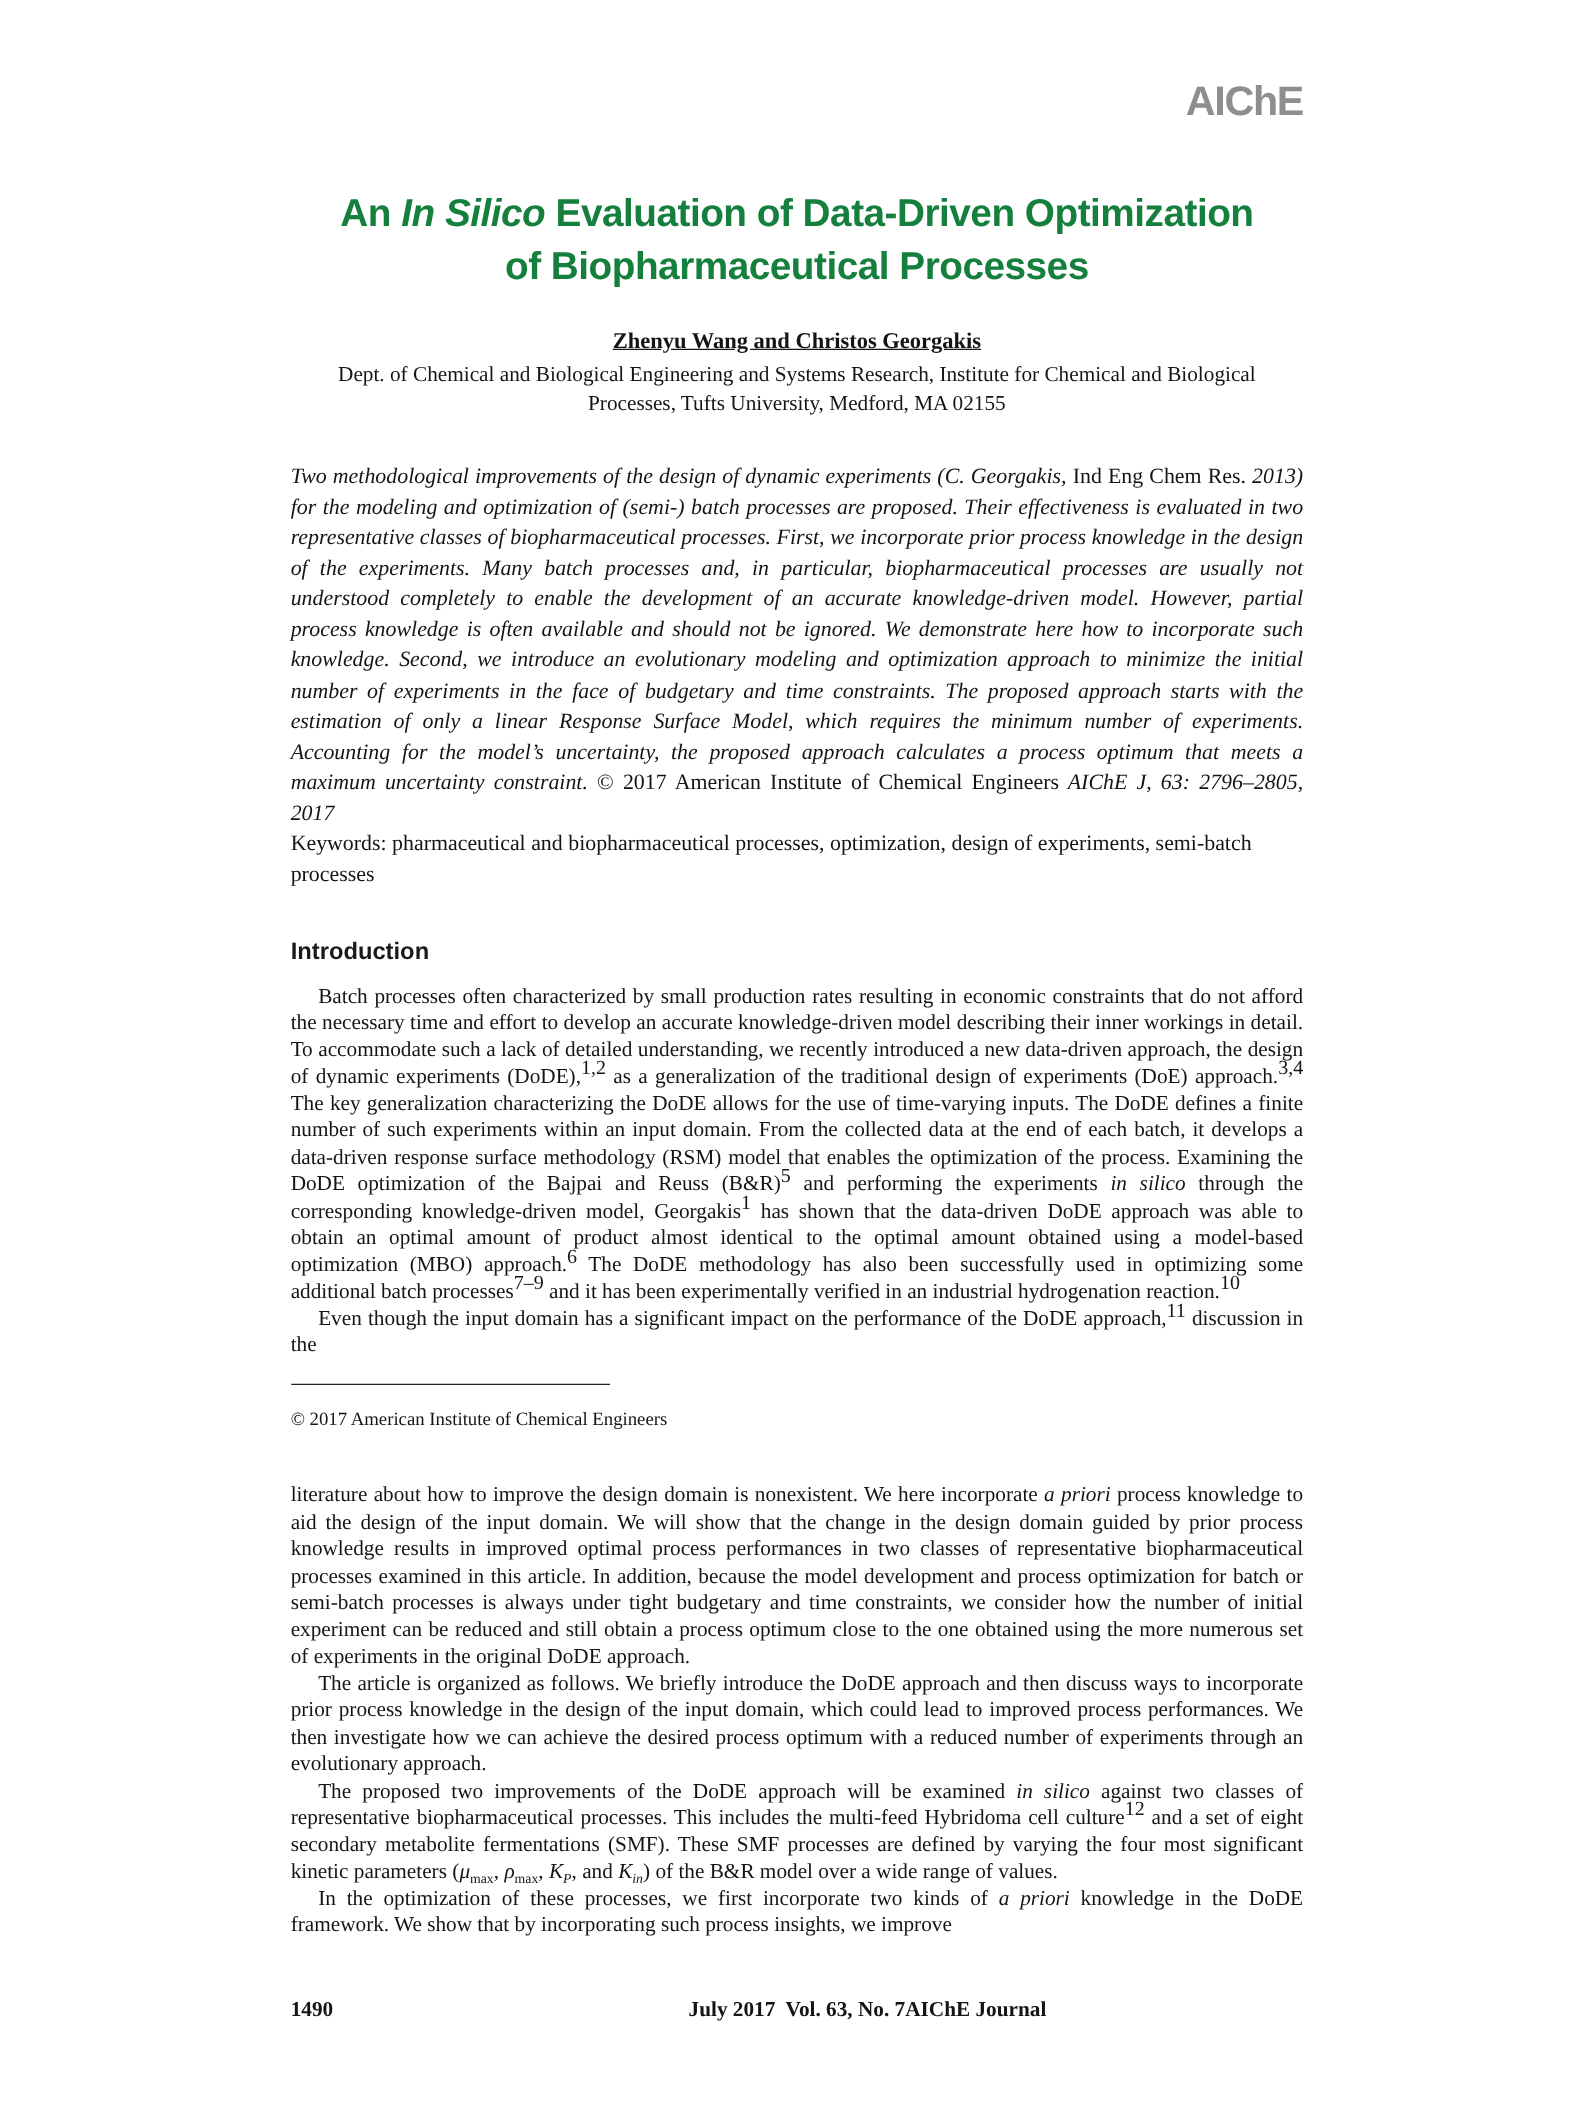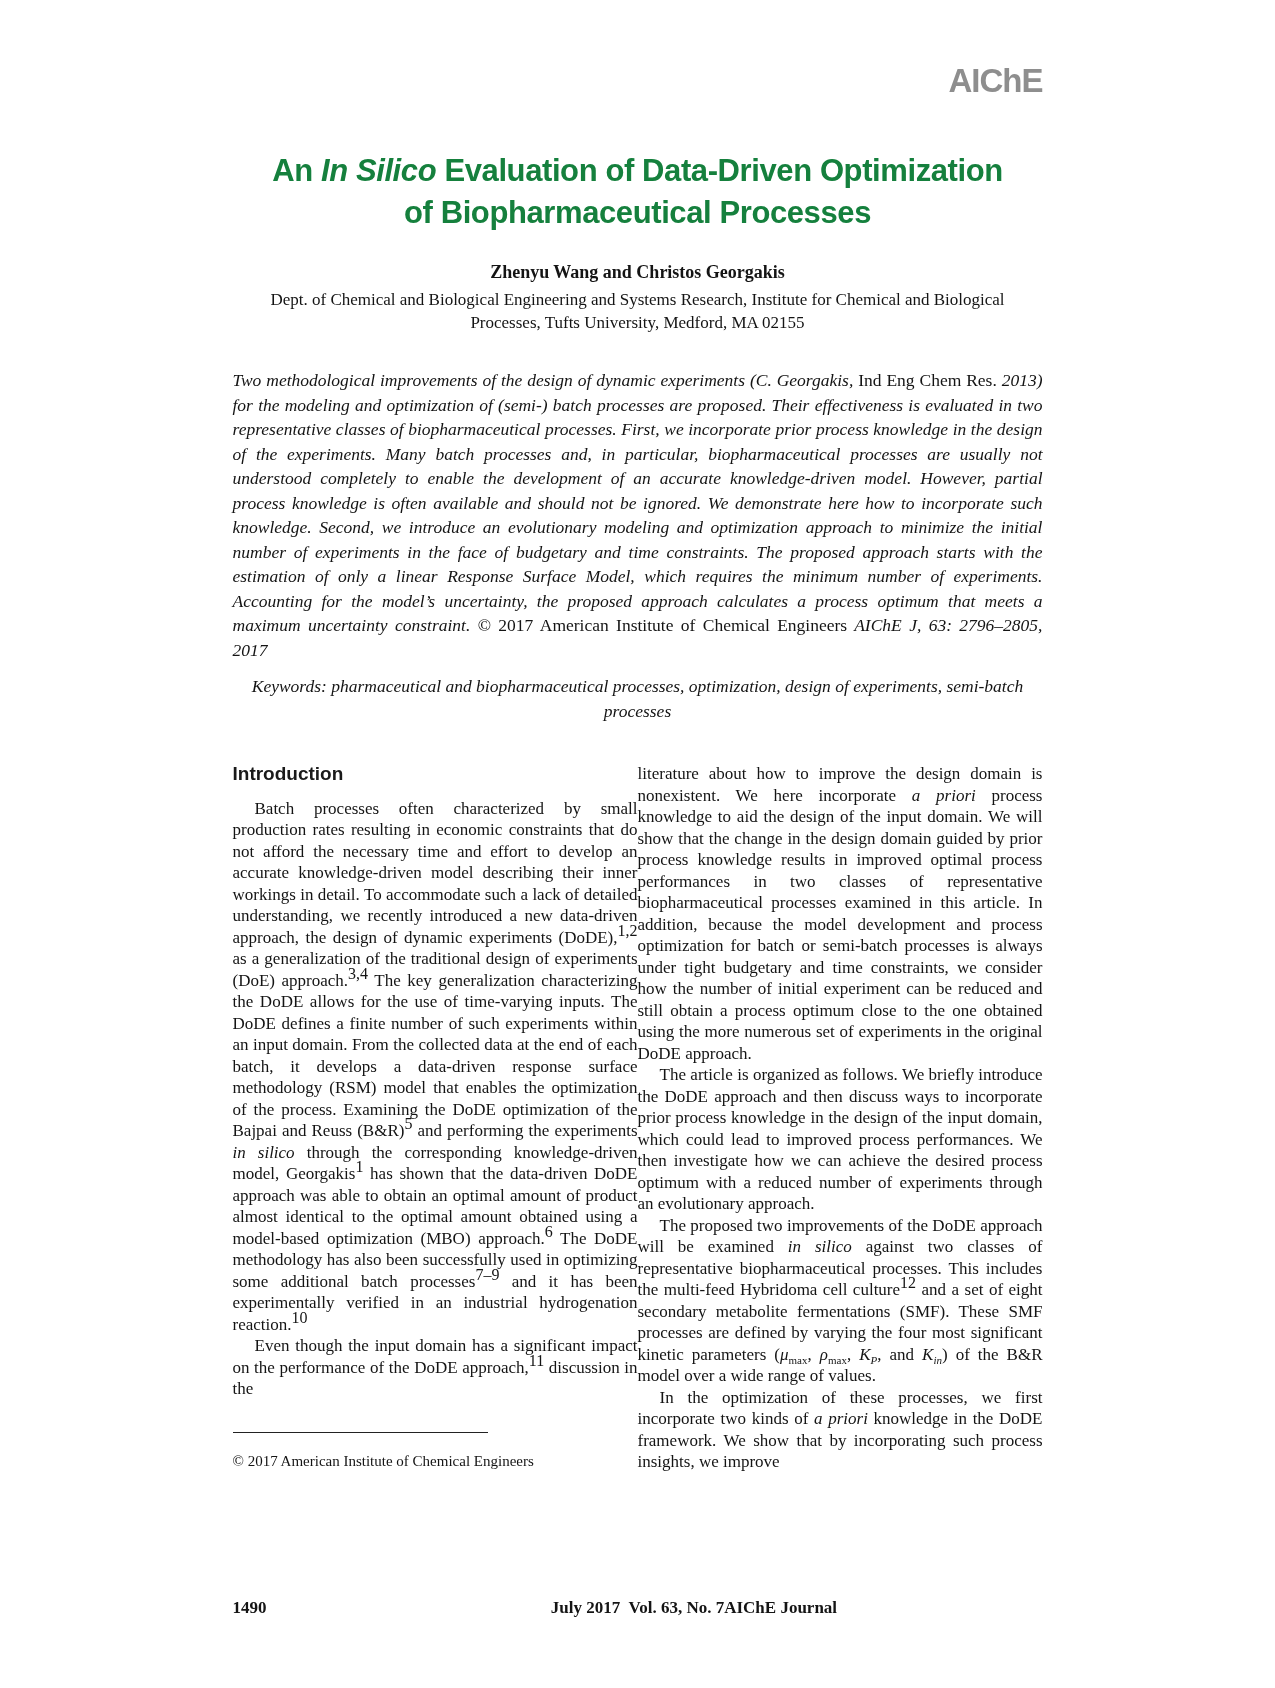--- a/index.html
+++ b/index.html
@@ -35,20 +35,21 @@
     letter-spacing: -0.4px;
     color: #15803d;
   }
 
   .authors {
     margin-top: 26px;
     text-align: center;
     font-weight: 700;
     font-size: 18px;
     line-height: 24px;
+    text-decoration: underline;
   }
 
   .affiliation {
     margin-top: 4px;
     text-align: center;
     font-size: 17px;
     line-height: 23px;
   }
 
   .doi-block {
@@ -61,33 +62,34 @@
 
   .abstract {
     margin: 34px 110px 0;
     font-style: italic;
     font-size: 17.5px;
     line-height: 24.5px;
     text-align: justify;
   }
 
   .keywords {
-    margin: 12px 110px;
-    font-style: italic;
+    margin: 0 110px;
     font-size: 17.5px;
     line-height: 24.5px;
-    text-align: center;
+    text-align: left;
   }
 
   .roman { font-style: normal; }
 
   .columns {
     display: flex;
+    gap: 38px;
     margin: 40px 110px 0;
     min-height: 680px;
+    flex-direction: column;
   }
 
   .col {
     flex: 1 1 0;
     display: flex;
     flex-direction: column;
     font-size: 17px;
     line-height: 21.5px;
   }
 

